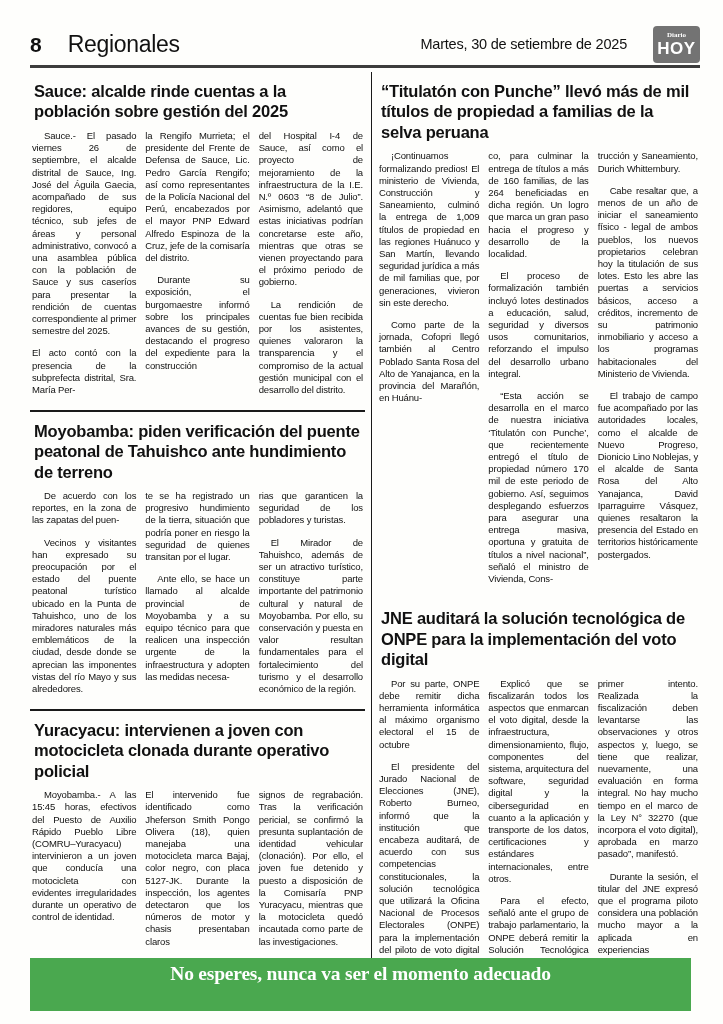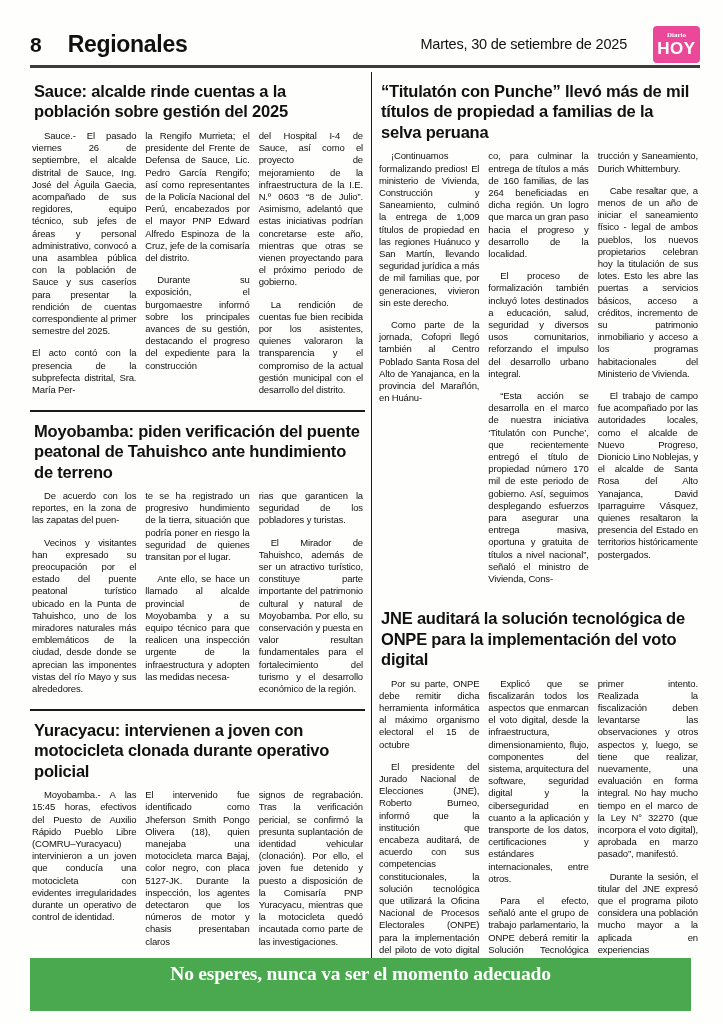--- a/index.html
+++ b/index.html
@@ -9,25 +9,25 @@
   }
   .page {
     width:723px; height:1024px; background:#fefefc;
     box-sizing:border-box; padding:24px 23px 0 30px;
     position:relative; overflow:hidden;
   }
   
   .masthead { display:flex; justify-content:space-between; align-items:center; height:40px; }
   .mast-left { display:flex; align-items:baseline; gap:26px; }
   .page-num { font-size:21px; font-weight:bold; }
-  .section { font-size:23px; font-weight:bold; letter-spacing:-0.3px;text-align:center; }
+  .section { font-size:23px; font-weight:normal; letter-spacing:-0.3px;text-align:center; }
   .mast-right { display:flex; align-items:center; gap:26px; }
   .date { font-size:14.5px; letter-spacing:-0.2px; }
   .logo {
-    width:47px; height:37px; background:#ec4899; border-radius:4px;
+    width:47px; height:37px; background:#737373; border-radius:4px;
     display:flex; flex-direction:column; align-items:center; justify-content:center;
     color:#fff; line-height:1;
   }
   .logo-top { font-size:7px; font-weight:bold; font-family:"Liberation Serif", serif; margin-bottom:1px; }
   .logo-main { font-size:17px; font-weight:bold; letter-spacing:0.5px; }
   .header-rule { height:3px; background:#3c3c3c; margin-top:1px; }
 
   
   .content { display:flex; margin-top:4px; height:886px; overflow:hidden; }
   .col-left  { width:335px; display:flex; flex-direction:column; }

